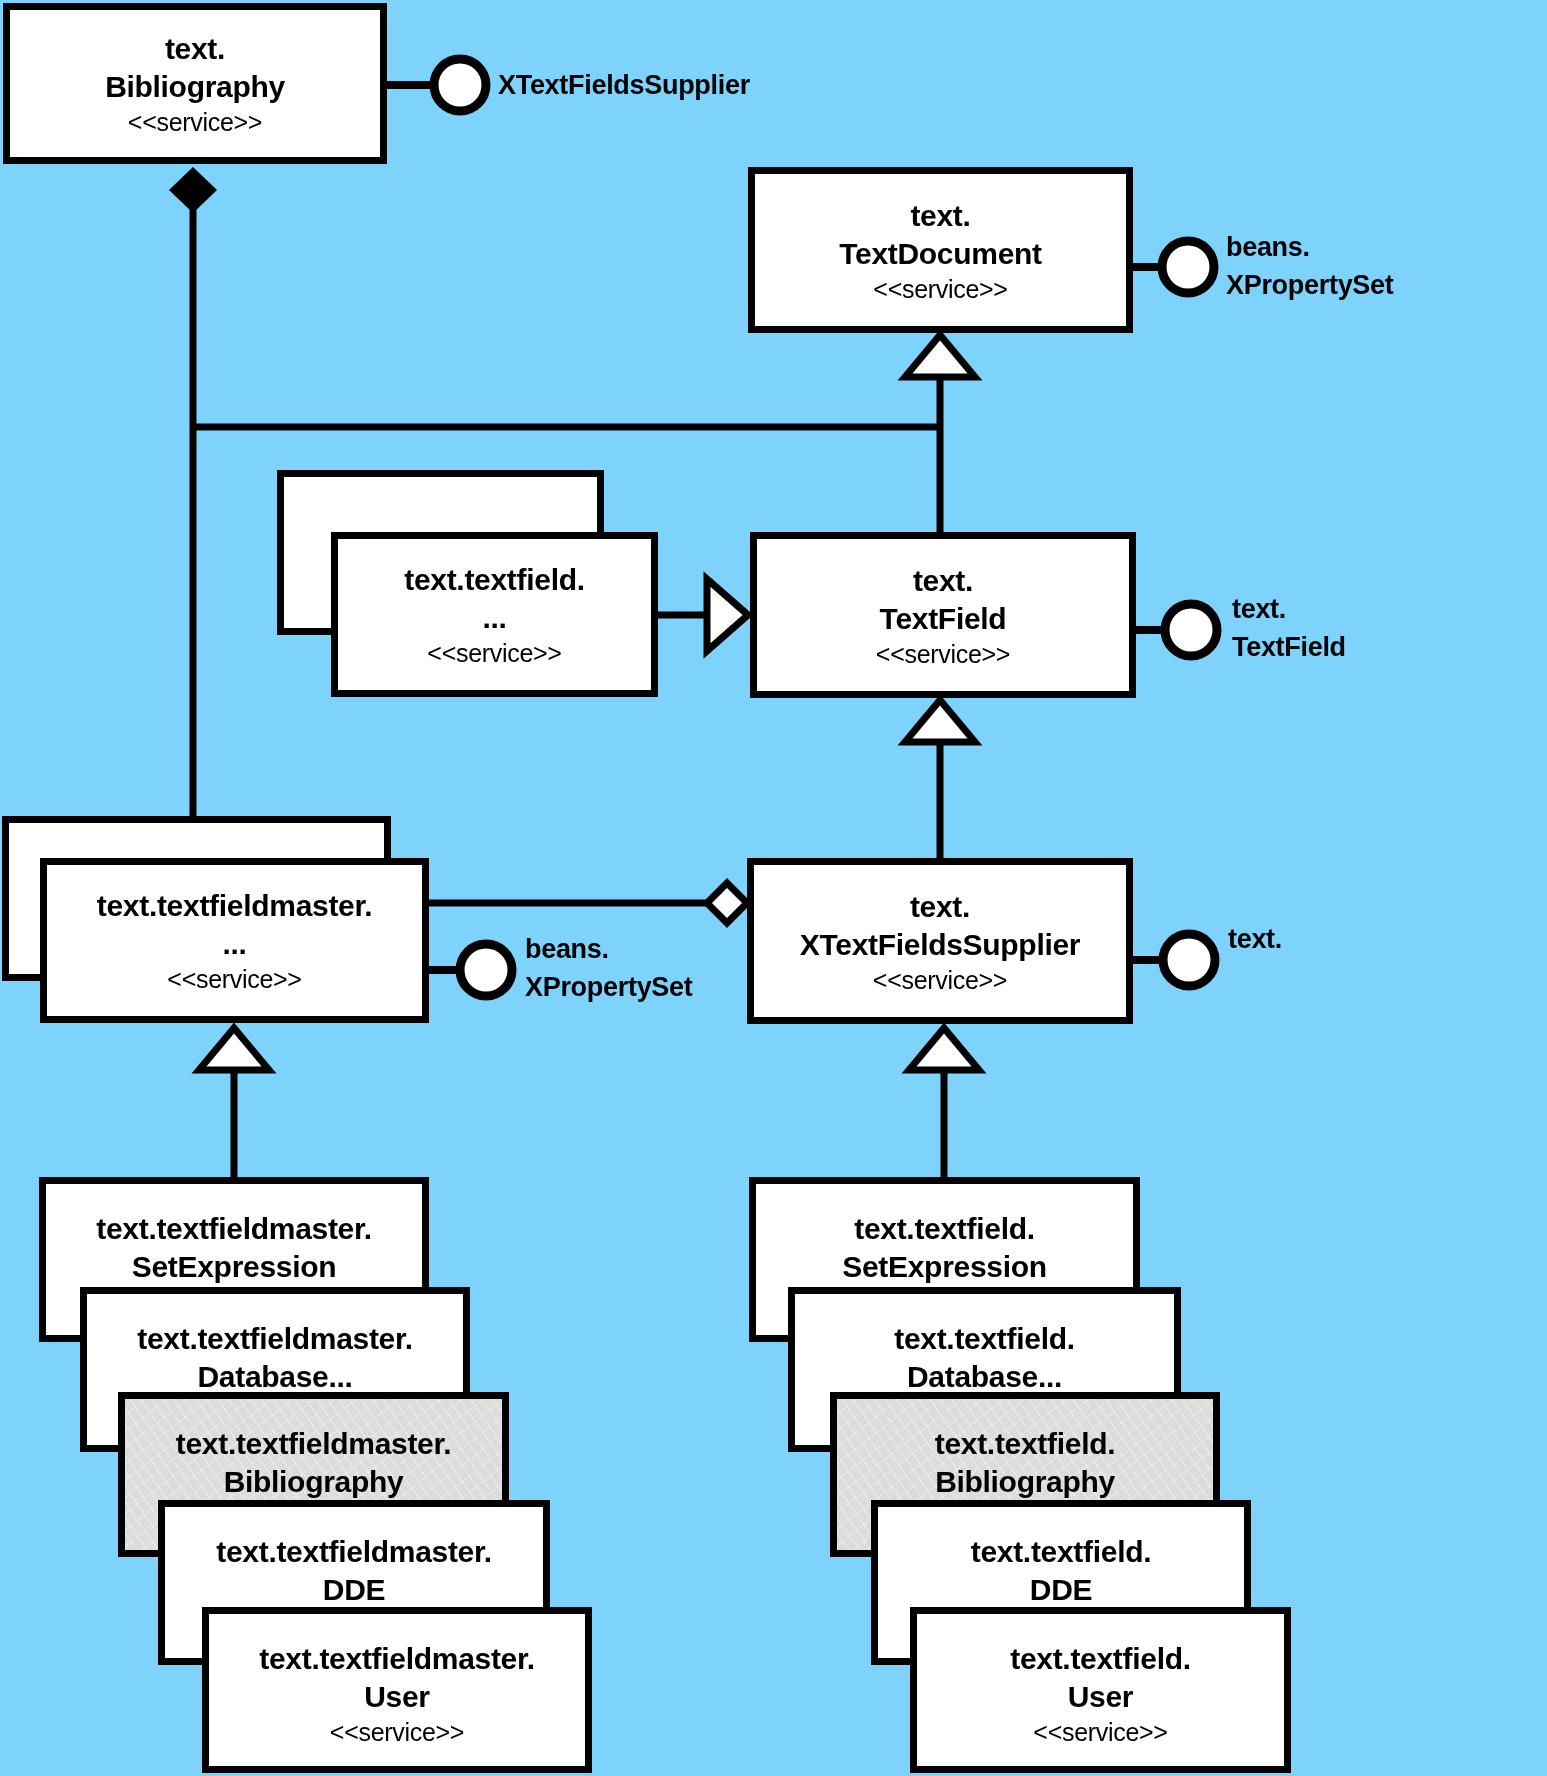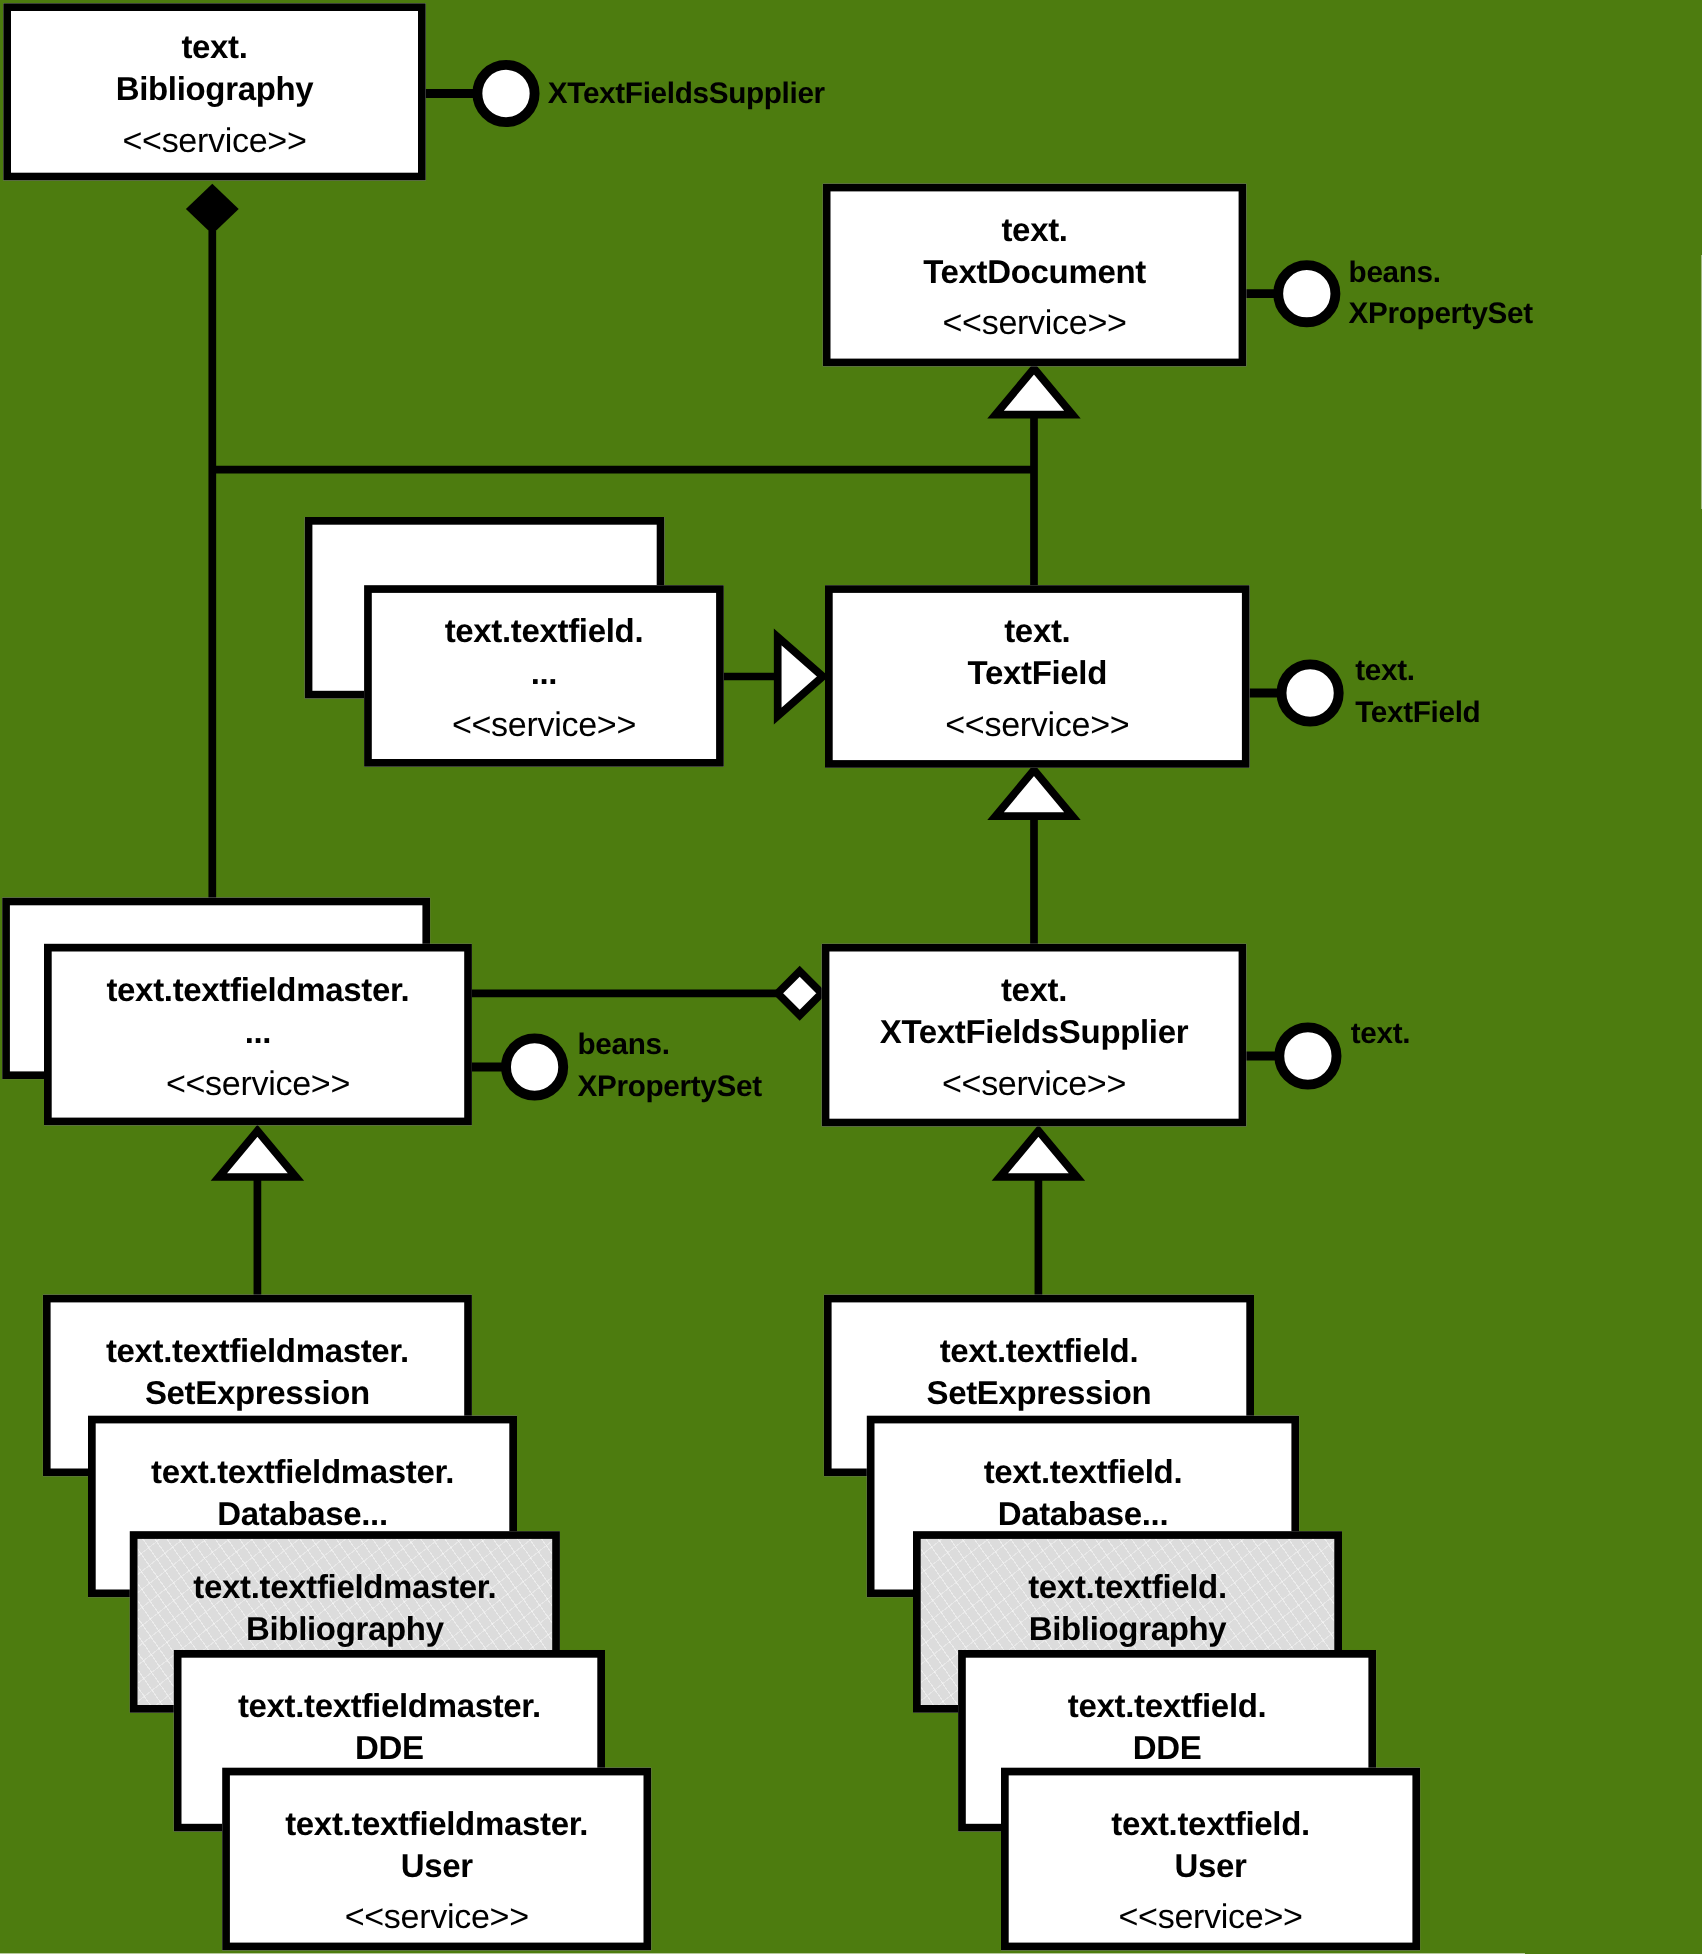--- a/index.html
+++ b/index.html
@@ -1,39 +1,39 @@
 <!DOCTYPE html>
 <html><head>
 <meta charset="utf-8">
 <style>
   html,body{margin:0;padding:0;background:#ffffff;}
   #canvas{
-    position:relative;width:1547px;height:1776px;background:#4d7c0f;overflow:hidden;
+    position:relative;width:1547px;height:1776px;background:#7dd3fc;overflow:hidden;
     font-family:"Liberation Sans","DejaVu Sans",sans-serif;color:#000;
   }
   #connector-layer{position:absolute;left:0;top:0;width:1547px;height:1776px;z-index:0;}
   .uml-box{
     position:absolute;box-sizing:border-box;border:7px solid #000;background:#ffffff;
     display:flex;flex-direction:column;align-items:center;z-index:1;
   }
   .uml-box.centered{justify-content:center;}
   .uml-box.top-aligned{justify-content:flex-start;padding-top:26px;}
   .uml-box.shaded{
     background-color:#dcdcdc;
     background-image:
       repeating-linear-gradient(55deg, rgba(255,255,255,.45) 0 1px, rgba(255,255,255,0) 1px 9px),
       repeating-linear-gradient(-38deg, rgba(255,255,255,.35) 0 1px, rgba(255,255,255,0) 1px 13px);
   }
   .box-name{
     font-size:30px;font-weight:bold;line-height:38px;text-align:center;
     letter-spacing:-0.3px;white-space:nowrap;
   }
   .box-stereotype{
-    font-size:31px;font-weight:normal;line-height:30px;text-align:center;
-    margin-top:12px;letter-spacing:-0.3px;white-space:nowrap;
+    font-size:25px;font-weight:normal;line-height:30px;text-align:center;
+    margin-top:1px;letter-spacing:-0.3px;white-space:nowrap;
   }
   .iface-label{
     position:absolute;z-index:1;font-size:27px;font-weight:bold;line-height:38px;
     letter-spacing:-0.3px;white-space:nowrap;
   }
 </style>
 </head>
 <body>
 
 <div id="canvas">

